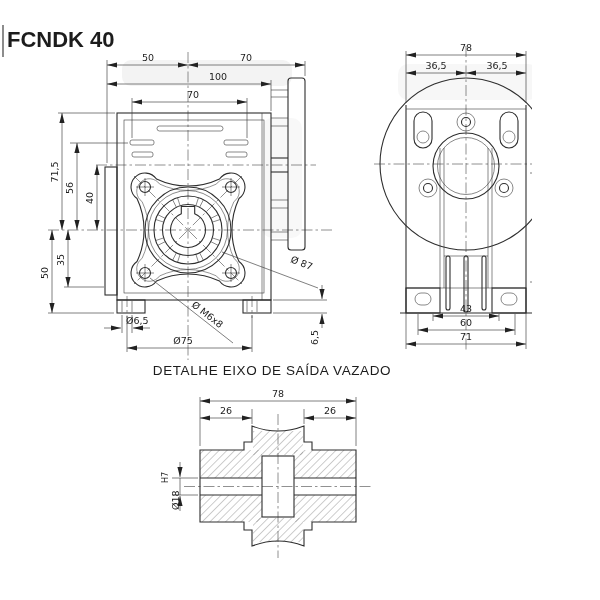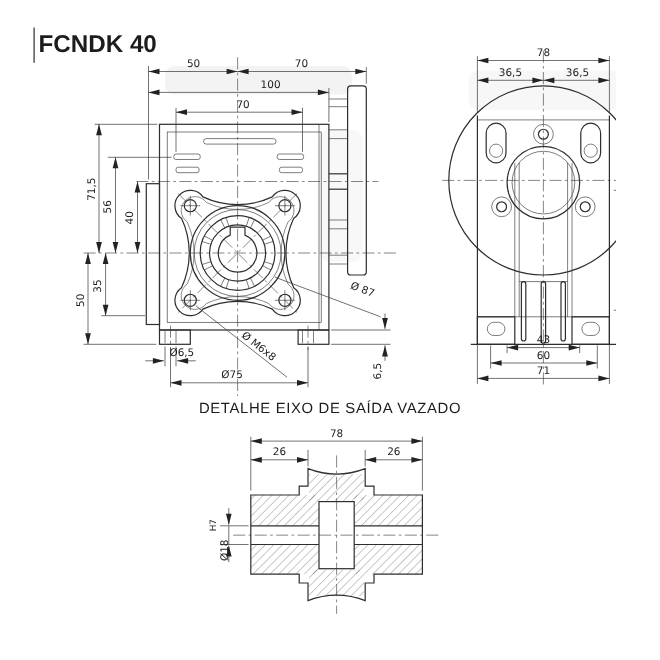--- a/index.html
+++ b/index.html
@@ -1,17 +1,17 @@
 <!DOCTYPE html>
 <html><head>
 <meta charset="utf-8">
 <style>
   html,body{margin:0;padding:0;background:#ffffff;}
   .page{width:532px;height:600px;background:#fff;position:relative;overflow:hidden;
-        font-family:"Liberation Sans", sans-serif;margin-left:28px;}
+        font-family:"Liberation Sans", sans-serif;}
   svg text{font-family:"DejaVu Sans", sans-serif;fill:#1c1c1c;}
   .o1{stroke:#2e2e2e;stroke-width:1.1;fill:none;}
   .o2{stroke:#3a3a3a;stroke-width:.6;fill:none;}
   .cl{stroke:#555;stroke-width:.65;fill:none;stroke-dasharray:11 3 2.5 3;}
   .dl{stroke:#3a3a3a;stroke-width:.65;fill:none;}
   .dim{font-size:9.5px;}
   .dimS{font-size:8px;}
   .ttl{font-family:"Liberation Sans", sans-serif;font-weight:bold;font-size:22px;}
   .cap{font-family:"Liberation Sans", sans-serif;font-size:13.5px;letter-spacing:.6px;}
   .smudge{fill:#8a8a8a;}

